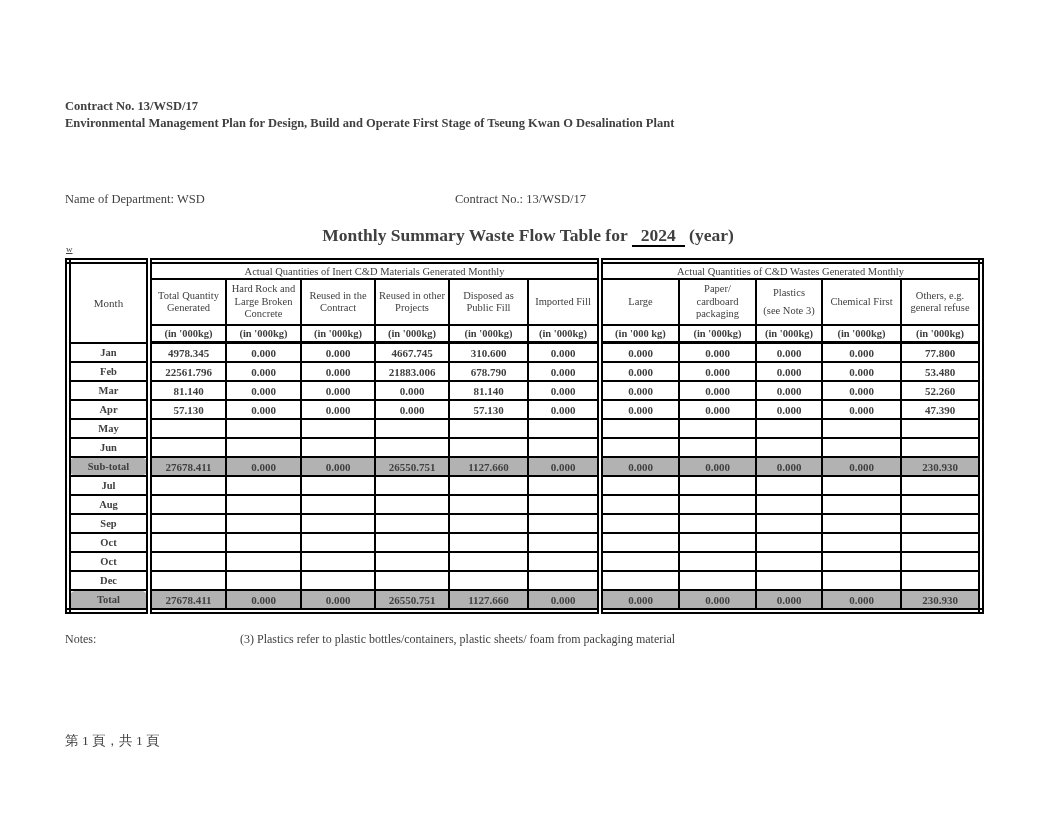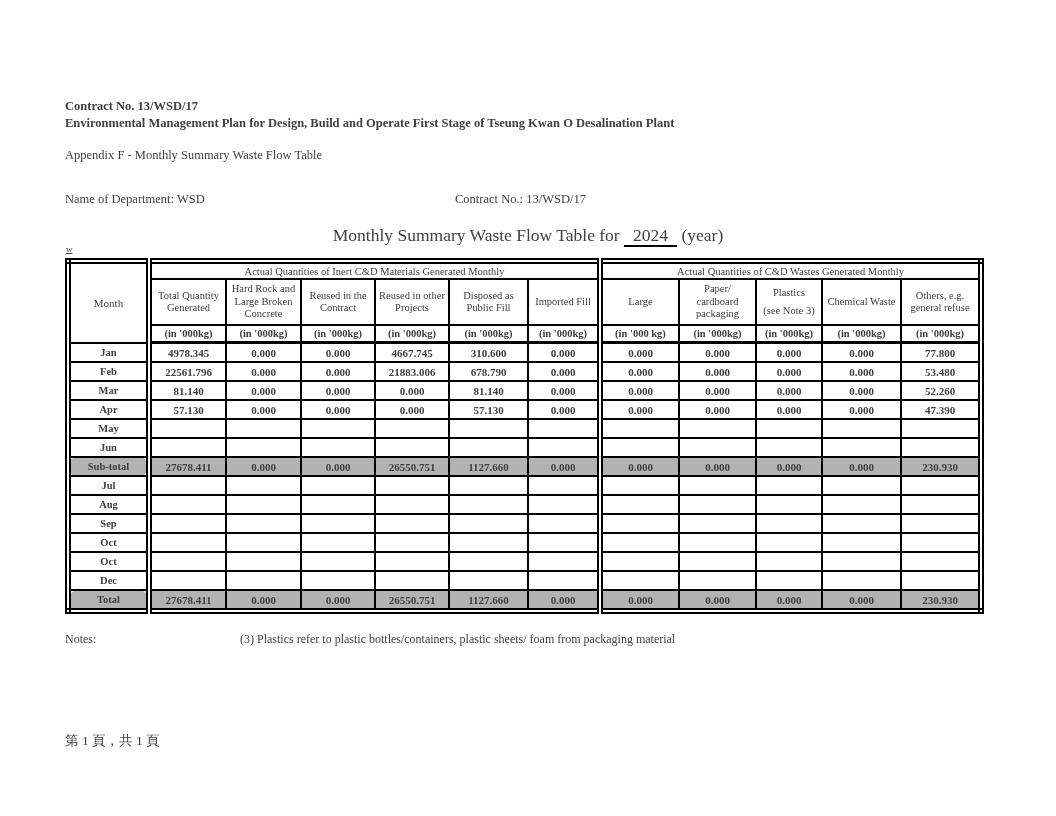--- a/index.html
+++ b/index.html
@@ -8,21 +8,21 @@
     font-family:"Liberation Serif","DejaVu Serif",serif; color:#404040;
     overflow:hidden;
   }
   .hdr-line1 { position:absolute; left:65px; top:99px;  font-size:12.5px; font-weight:bold; }
   .hdr-line2 { position:absolute; left:65px; top:116px; font-size:12.5px; font-weight:bold;text-align:right; }
   .appendix  { position:absolute; left:65px; top:148px; font-size:12.5px; }
   .dept      { position:absolute; left:65px; top:192px; font-size:12.5px; }
   .contract  { position:absolute; left:455px; top:192px; font-size:12.5px; }
   .title {
     position:absolute; left:0; top:225px; width:1056px; text-align:center;
-    font-size:17.5px; font-weight:normal;
+    font-size:17.5px; font-weight:bold;
   }
   .title .year { border-bottom:2px solid #000; padding:0 9px; }
   .artifact { position:absolute; left:66px; top:244px; font-size:9px; text-decoration:underline; }
 
   table.wft {
     position:absolute; left:65px; top:258px; width:913px;
     border-collapse:collapse; table-layout:fixed;
     border:6px double #000;
   }
   .wft th, .wft td {
@@ -48,21 +48,20 @@
     font-size:13.5px;
   }
 </style>
 </head>
 <body>
 
 <div class="page">
 
   <div class="hdr-line1">Contract No. 13/WSD/17</div>
   <div class="hdr-line2">Environmental Management Plan for Design, Build and Operate First Stage of Tseung Kwan O Desalination Plant</div>
-  <div class="appendix">Appendix F - Monthly Summary Waste Flow Table</div>
 
   <div class="dept">Name of Department: WSD</div>
   <div class="contract">Contract No.:  13/WSD/17</div>
 
   <div class="title">
     <span>Monthly Summary Waste Flow Table for</span>
     <span class="year">2024</span>
     <span>(year)</span>
   </div>
 
@@ -112,21 +111,21 @@
             <div>Large</div>
           </th>
           <th class="col-h">
             <div>Paper/ cardboard packaging</div>
           </th>
           <th class="col-h">
             <div>Plastics</div>
             <div class="subnote">(see Note 3)</div>
           </th>
           <th class="col-h">
-            <div>Chemical Waste</div>
+            <div>Chemical First</div>
           </th>
           <th class="col-h">
             <div>Others, e.g. general refuse</div>
           </th>
         </tr>
         <tr>
           <th class="unit">(in '000kg)</th>
           <th class="unit">(in '000kg)</th>
           <th class="unit">(in '000kg)</th>
           <th class="unit">(in '000kg)</th>

